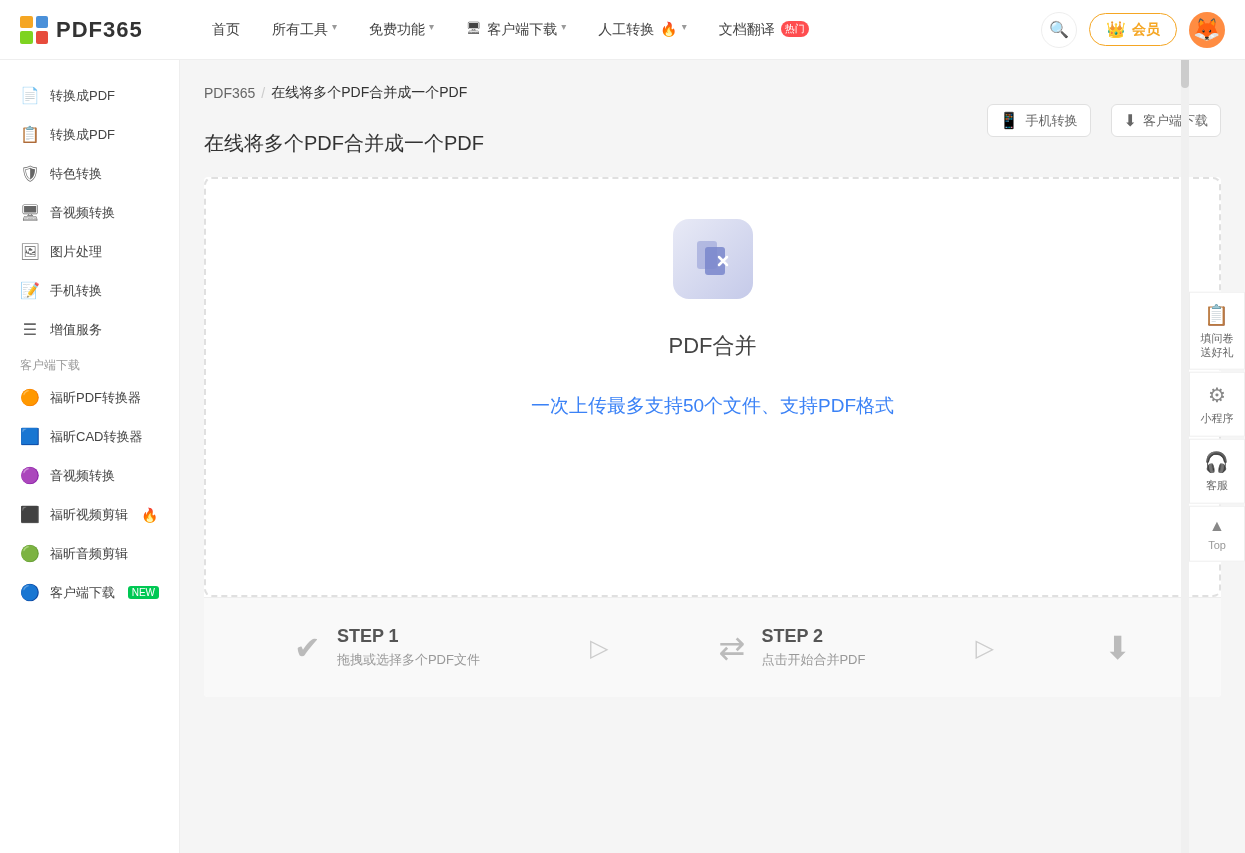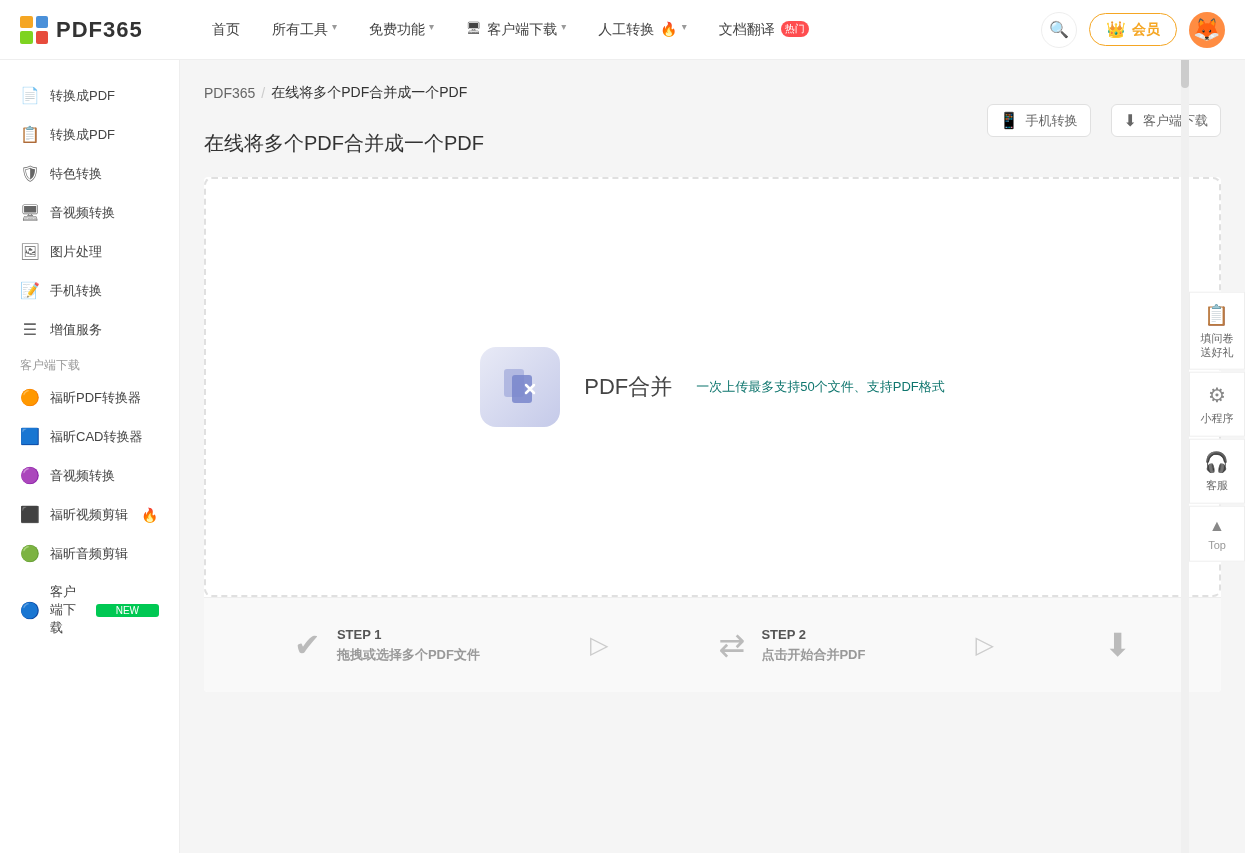--- a/index.html
+++ b/index.html
@@ -60,21 +60,21 @@
       font-size: 12px; color: #999; padding: 8px 20px 4px;
     }
     .sidebar-item {
       display: flex; align-items: center; gap: 10px;
       padding: 10px 20px; cursor: pointer; color: #444; font-size: 13px;
       transition: background 0.2s; position: relative;
     }
     .sidebar-item .s-icon { font-size: 16px; color: #666; width: 20px; text-align: center; }
     .sidebar-item .new-badge {
       background: #00c853; color: #fff; font-size: 10px;
-      padding: 1px 20px; border-radius: 3px; margin-left: auto;
+      padding: 1px 4px; border-radius: 3px; margin-left: auto;
     }
     .sidebar-item .hot-badge {
       color: #ff4d4f; font-size: 14px; margin-left: auto;
     }
 
     
     .main { margin-left: 180px; flex: 1; padding: 24px; min-height: calc(100vh - 60px); }
 
     
     .breadcrumb { display: flex; align-items: center; gap: 6px; font-size: 14px; color: #666; margin-bottom: 20px; }
@@ -88,50 +88,50 @@
     .action-btn {
       display: flex; align-items: center; gap: 6px; color: #666; font-size: 13px;
       cursor: pointer; padding: 6px 12px; border: 1px solid #e0e0e0;
       border-radius: 6px; background: #fff;
     }
     .action-icon { font-size: 16px; }
 
     
     .upload-container {
       background: #fff; border-radius: 8px; padding: 40px 20px;
-      min-height: 420px; display: flex; flex-direction: row;
-      align-items: center; justify-content: center; gap: 24px;
+      min-height: 420px; display: flex; flex-direction: column;
+      align-items: center; justify-content: flex-start; gap: 32px;
       border: 2px dashed #e0e0e0; margin-bottom: 0;
     }
     .upload-icon-wrap {
       width: 80px; height: 80px; background: linear-gradient(135deg, #e8eaf6, #c5cae9);
       border-radius: 16px; display: flex; align-items: center; justify-content: center;
       font-size: 36px; color: #7986cb;
     }
     .upload-title { font-size: 22px; color: #444; font-weight: 500; }
     .upload-btn {
       background: linear-gradient(90deg, #ff8c00, #ff6600);
       color: #fff; border: none; padding: 16px 48px;
       border-radius: 8px; font-size: 18px; cursor: pointer;
       display: flex; align-items: center; gap: 8px;
       transition: opacity 0.2s;
     }
-    .upload-hint { color: #0f766e; font-size: 13px; }
+    .upload-hint { color: #3b82f6; font-size: 19px; }
 
     
     .steps-container {
       background: #f9f9f9; border-top: 1px solid #eee;
       padding: 28px 40px; display: flex; align-items: center;
       justify-content: space-around; margin-top: 0;
     }
     .step { display: flex; align-items: center; gap: 16px; }
     .step-icon { font-size: 32px; color: #bbb; }
     .step-info {}
-    .step-label { font-size: 13px; font-weight: bold; color: #555; margin-bottom: 4px; }
-    .step-desc { font-size: 13px; color: #999; font-weight: bold; }
+    .step-label { font-size: 18px; font-weight: bold; color: #555; margin-bottom: 4px; }
+    .step-desc { font-size: 13px; color: #999; }
     .step-arrow { font-size: 24px; color: #ccc; margin: 0 10px; }
 
     
     .float-panel {
       position: fixed; right: 0; top: 50%; transform: translateY(-50%);
       display: flex; flex-direction: column; gap: 2px; z-index: 200;
     }
     .float-item {
       width: 56px; background: #fff; border: 1px solid #eee;
       display: flex; flex-direction: column; align-items: center;

